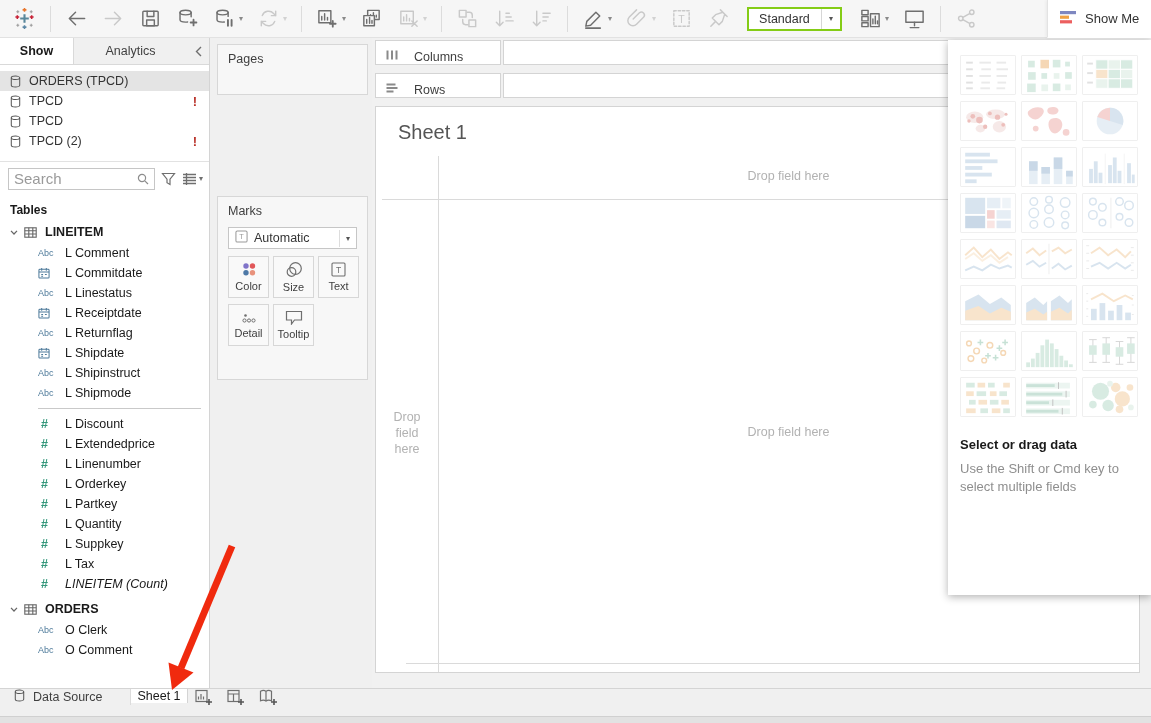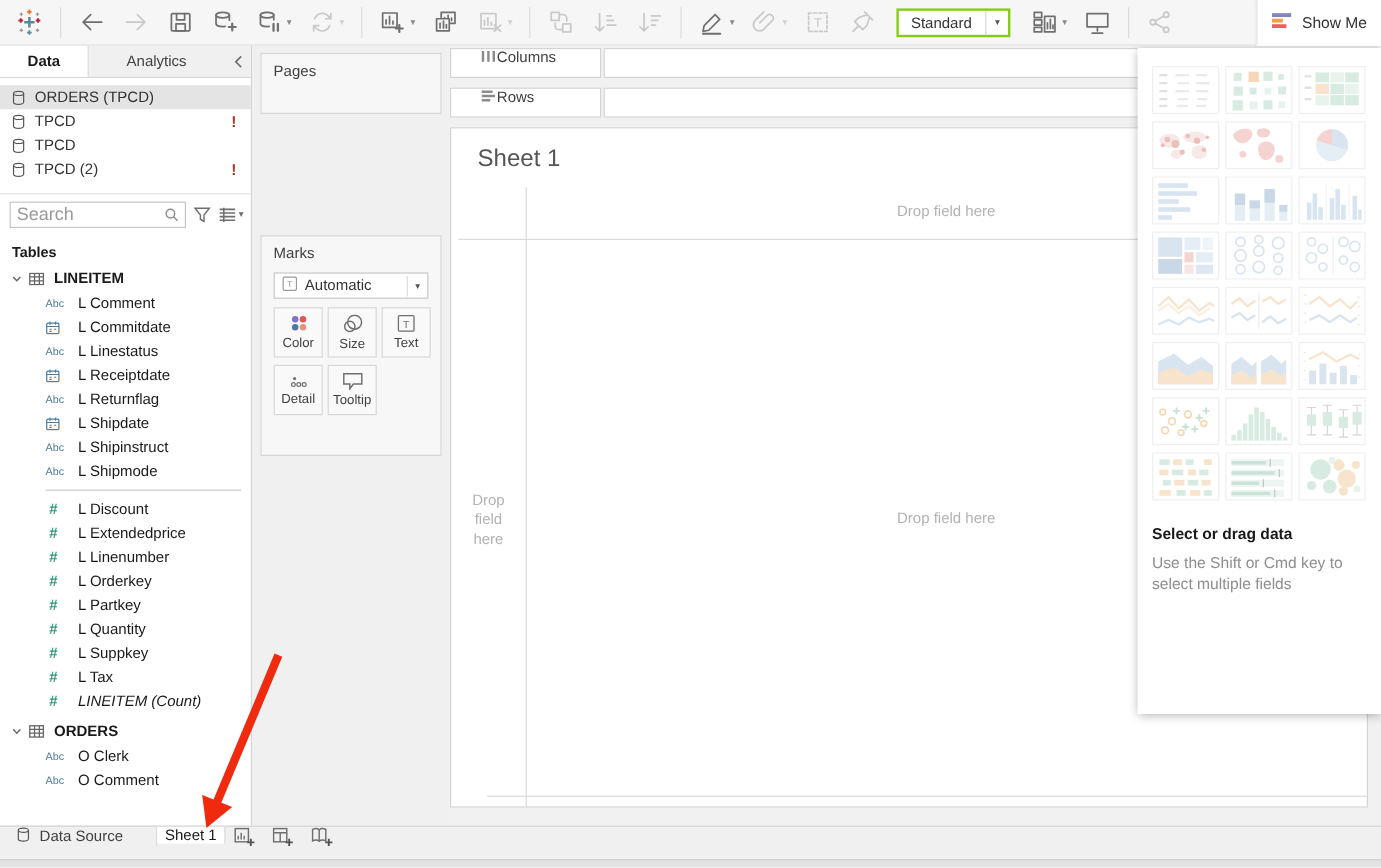--- a/index.html
+++ b/index.html
@@ -57,21 +57,21 @@
 .mark-type{margin-top:9px;height:22px;background:#fff;border:1px solid #c6c6c6;display:flex;align-items:center;gap:6px;padding:0 6px;cursor:pointer;color:#333}
 .mt-caret{margin-left:auto;font-size:8px;color:#555;border-left:1px solid #ddd;padding:4px 0 4px 6px}
 .marks-buttons{margin-top:7px;display:grid;grid-template-columns:repeat(3,41px);gap:6px 4px}
 .mark-btn{height:42px;border:1px solid #d7d7d7;background:#f9f9f9;display:flex;flex-direction:column;align-items:center;justify-content:center;gap:3px;cursor:pointer}
 .mb-label{font-size:11px;color:#3f3f3f}
 
 
 .canvas{position:absolute;left:372px;top:38px;right:0;bottom:35px;background:#f1f1f1;z-index:1}
 .shelf-row{position:absolute;left:3px;right:6px;height:25px;display:flex}
 .shelf-columns{top:2px}.shelf-rows{top:35px}
-.shelf-label{width:126px;background:#fff;border:1px solid #d4d4d4;display:flex;align-items:flex-start;gap:0;padding:0 24px;color:#3f3f3f}
+.shelf-label{width:126px;background:#fff;border:1px solid #d4d4d4;display:flex;align-items:flex-end;gap:15px;padding:0 9px;color:#3f3f3f}
 .shelf-area{flex:1;background:#fff;border:1px solid #d4d4d4;margin-left:2px;cursor:pointer}
 .sheet{position:absolute;left:3px;top:68px;width:765px;height:567px;background:#fff;border:1px solid #d4d4d4}
 .sheet-title{position:absolute;left:22px;top:14px;font-size:20px;color:#555}
 .vline{position:absolute;left:62px;top:49px;bottom:0;width:1px;background:#dadada}
 .hline{position:absolute;left:6px;right:0;top:92px;height:1px;background:#dadada}
 .hline2{position:absolute;left:30px;right:0;top:556px;height:1px;background:#dadada}
 .drop-header{position:absolute;left:63px;right:1px;top:62px;text-align:center;color:#b2b2b2}
 .drop-left{position:absolute;left:0;width:62px;top:302px;text-align:center;color:#b2b2b2;line-height:16px}
 .drop-main{position:absolute;left:63px;right:1px;top:318px;text-align:center;color:#b2b2b2}
 
@@ -266,21 +266,21 @@
             <rect x="0" y="5.6" width="9" height="3.2" fill="#f0a143"></rect>
             <rect x="0" y="10.2" width="12" height="3.2" fill="#ec5f5f"></rect>
           </svg></span>
       <span>Show Me</span>
     </div>
   </div>
 
   <div class="sidebar">
     <div class="side-tabs">
       <div class="tab-data">
-          <span>Data</span>
+          <span>Show</span>
         </div>
       <div class="tab-analytics">
           <span>Analytics</span>
         </div>
       <div class="tab-collapse">
           <svg width="7" height="11" viewBox="0 0 7 11">
             <path d="M6 1L1.5 5.5 6 10" fill="none" stroke="#6f6f6f" stroke-width="1.4"></path>
           </svg>
         </div>
     </div>

